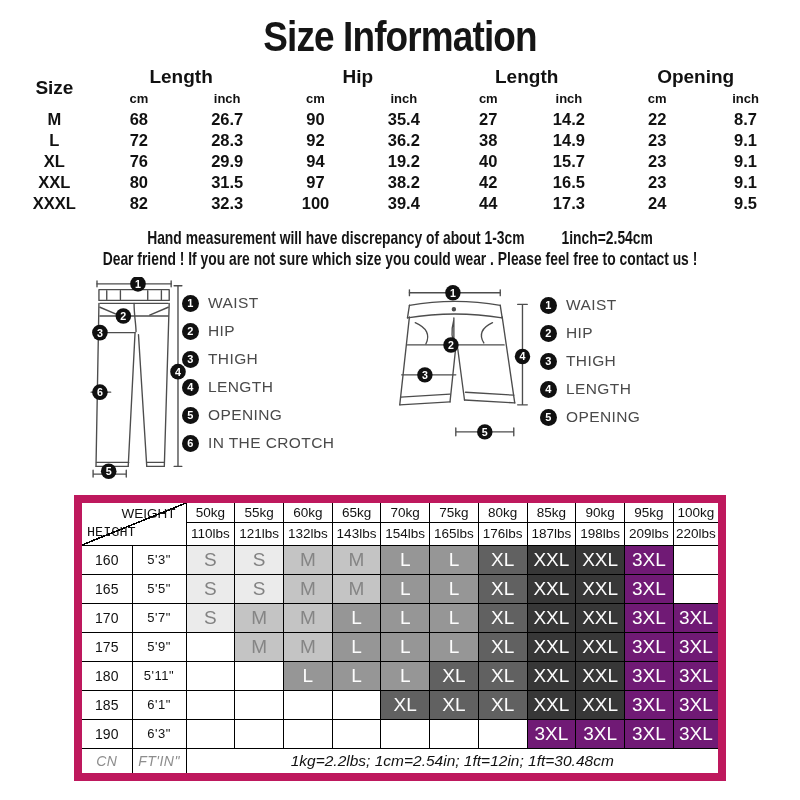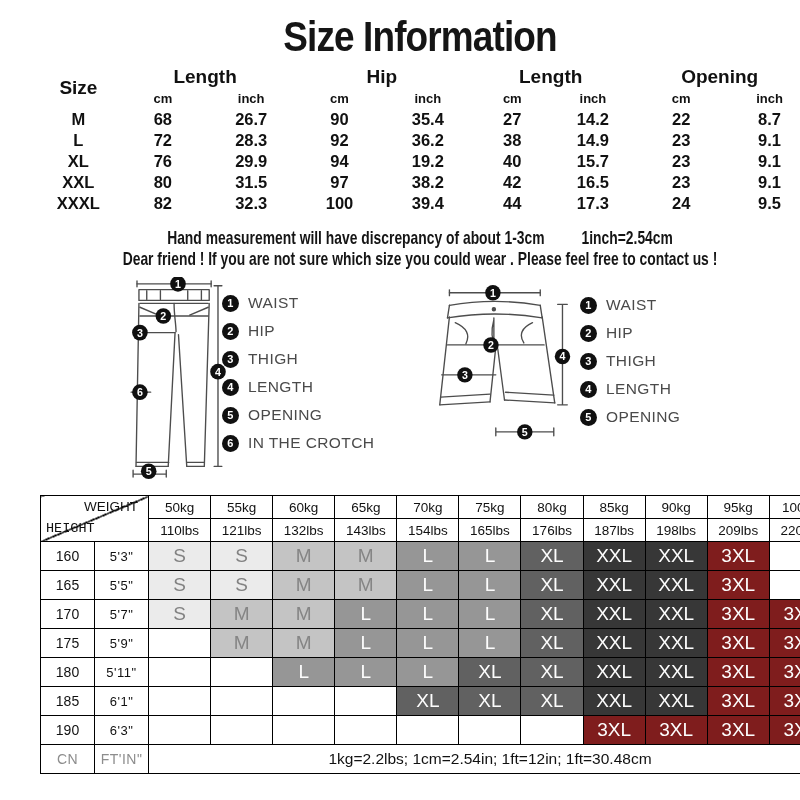--- a/index.html
+++ b/index.html
@@ -1,19 +1,19 @@
 <!DOCTYPE html>
 <html><head>
 <meta charset="utf-8">
 <style>
   * { margin:0; padding:0; box-sizing:border-box; }
   html,body { background:#fff; }
   .page {
     position:relative; width:800px; height:800px; overflow:hidden;
-    background:#fff; font-family:"Liberation Sans", sans-serif; color:#111;padding-left:40px;
+    background:#fff; font-family:"Liberation Sans", sans-serif; color:#111;
   }
   
   .title {
     margin-top:14px; text-align:center; font-size:42px; font-weight:bold;
     letter-spacing:-1px; transform:scaleX(0.88); color:#151515; line-height:1.1;
   }
   
   .size-table { width:768px; margin:6px auto 14px; border-collapse:collapse; table-layout:fixed; }
   .size-table th, .size-table td {
     text-align:center; font-weight:bold; padding:0; height:21px; white-space:nowrap;
@@ -35,39 +35,39 @@
   .legend-shorts { left:540px; top:14px; }
   .legend-item { display:flex; align-items:center; gap:9px; height:28px; font-size:15.5px; color:#4a4a4a; letter-spacing:0.4px; }
   .lnum {
     flex:0 0 auto; width:17px; height:17px; border-radius:50%; background:#101010; color:#fff;
     font-size:11px; font-weight:bold; display:flex; align-items:center; justify-content:center;
   }
   svg .ln { stroke:#4d4d4d; stroke-width:1.4; fill:none; stroke-linecap:round; }
   svg .mk { fill:#101010; }
   svg .mt { fill:#fff; font-size:11px; font-weight:bold; text-anchor:middle; font-family:"Liberation Sans",sans-serif; }
   
-  .fit-table { width:792px; margin:12px auto 16px; border-collapse:collapse; table-layout:fixed; border:1px solid #be185d; }
+  .fit-table { width:652px; margin:12px auto 16px; border-collapse:collapse; table-layout:fixed; border:8px solid #be185d; }
   .fit-table th, .fit-table td { border:1px solid #000; text-align:center; padding:0; overflow:hidden; font-weight:normal; }
   .fit-table .wrow th { height:23px; font-size:13.5px; }
   .fit-table tbody td { height:29px; }
   .corner { position:relative;
     background-image:linear-gradient(to bottom right, transparent calc(50% - 0.8px), #000 calc(50% - 0.8px), #000 calc(50% + 0.8px), transparent calc(50% + 0.8px));
   }
   .corner .w { position:absolute; top:3px;  right:10px; font-size:13.5px; }
   .corner .h { position:absolute; bottom:5px; left:5px; font-size:13.5px;font-family:Liberation Mono, monospace; }
   .hcm { font-size:14px; } .hft { font-size:13px; letter-spacing:0.5px; }
   .fit-cell { font-size:19px; }
   .cell-S   { background:#ebebeb; color:#828282; }
   .cell-M   { background:#c4c4c4; color:#858585; }
   .cell-L   { background:#969696; color:#fdfdfd; }
   .cell-XL  { background:#616161; color:#fdfdfd; }
   .cell-XXL { background:#373737; color:#fdfdfd; }
-  .cell-3XL { background:#7f1d1d; color:#fdfdfd; }
+  .cell-3XL { background:#701a75; color:#fdfdfd; }
   .cell-empty { background:#fff; }
-  .frow td { height:42px; }
+  .frow td { height:42px;font-style:italic; }
   .cn-cell, .ftin-cell { color:#8d8d8d; font-size:14px; letter-spacing:0.5px; }
   .formula-cell { font-size:15.5px; color:#111; padding-right:120px; }
 </style>
 </head>
 <body>
 
 <div class="page">
 
   <div class="title">Size Information</div>
 

